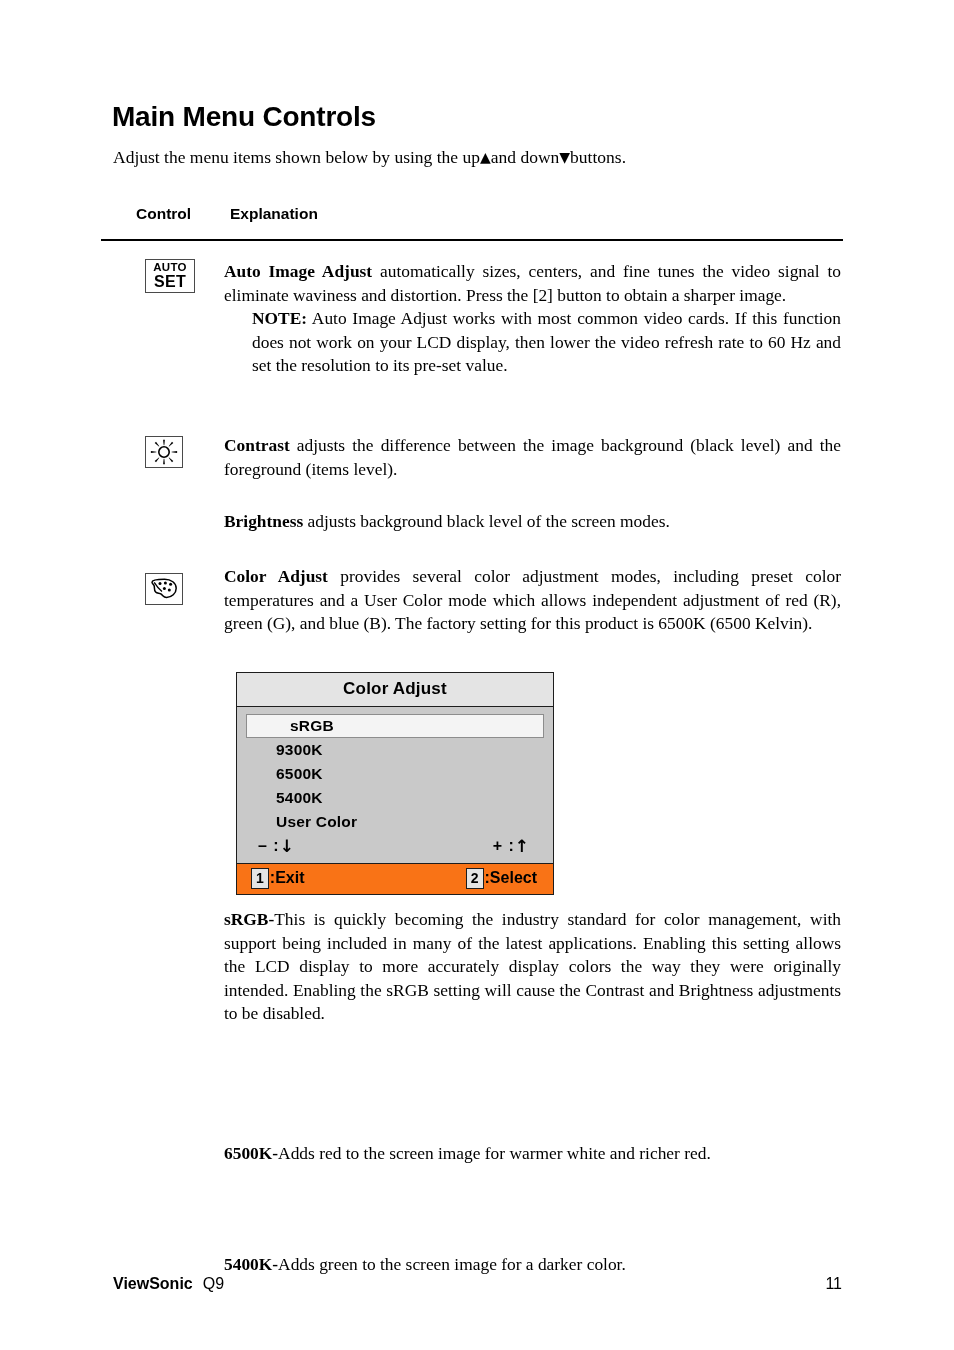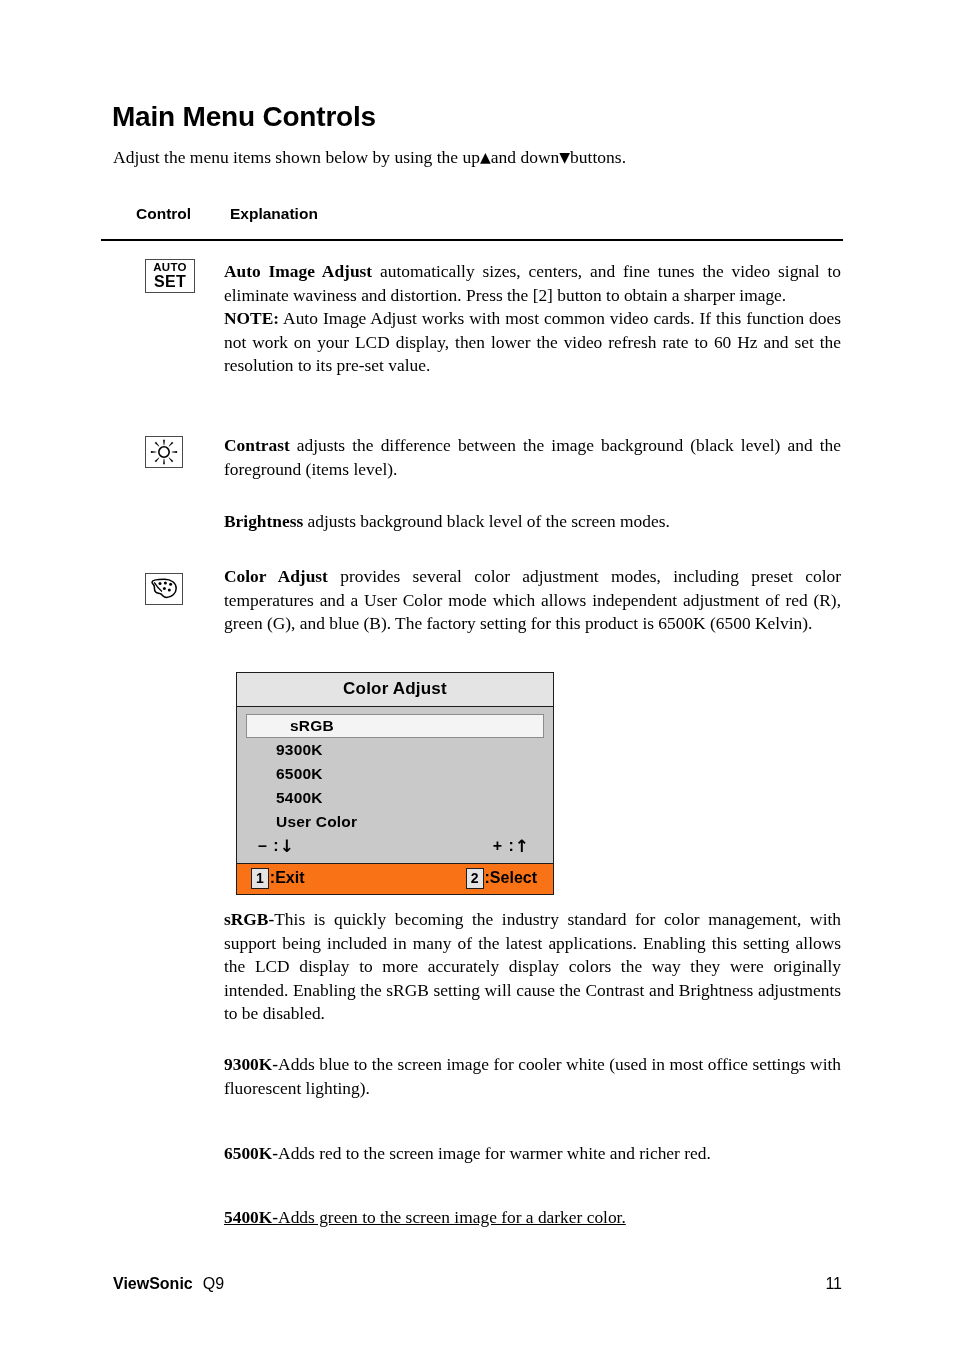--- a/index.html
+++ b/index.html
@@ -75,21 +75,21 @@
   .text-cell {
     position: absolute;
     left: 224px;
     width: 617px;
     font-family: "Liberation Serif", serif;
     font-size: 17.4px;
     line-height: 23.5px;
     text-align: justify;
   }
   .text-cell p { margin: 0; }
-  .text-cell p + p { margin-top: 0px; }
+  .text-cell p + p { margin-top: 0px; margin-left: 28px; }
   .text-cell b { font-weight: bold; }
 
   
   .icon-box {
     box-sizing: border-box;
     border: 1px solid #4a4a4a;
     background: #ffffff;
     display: flex;
     align-items: center;
     justify-content: center;
@@ -289,29 +289,26 @@
     <div class="osd-footer">
       <span><span class="keybox">1</span><span>:Exit</span></span>
       <span><span class="keybox">2</span><span>:Select</span></span>
     </div>
   </div>
 
   <div class="text-cell" style="top:908px;">
     <p><b>sRGB-</b><span>This is quickly becoming the industry standard for color management, with support being included in many of the latest applications. Enabling this setting allows the LCD display to more accurately display colors the way they were originally intended. Enabling the sRGB setting will cause the Contrast and Brightness adjustments to be disabled.</span></p>
   </div>
 
-  <div class="text-cell" style="top:1053px;">
-    <p><b>9300K-</b><span>Adds blue to the screen image for cooler white (used in most office settings with fluorescent lighting).</span></p>
-  </div>
 
   <div class="text-cell" style="top:1130px;margin-top:12px;">
     <p><b>6500K-</b><span>Adds red to the screen image for warmer white and richer red.</span></p>
   </div>
 
-  <div class="text-cell" style="top:1206px;text-decoration:underline;">
+  <div class="text-cell" style="top:1253px;">
     <p><b>5400K-</b><span>Adds green to the screen image for a darker color.</span></p>
   </div>
 
   <div class="footer-left">
     <span class="brand">ViewSonic</span><span class="model">Q9</span>
   </div>
   <div class="footer-right">11</div>
 
 </div>
 

